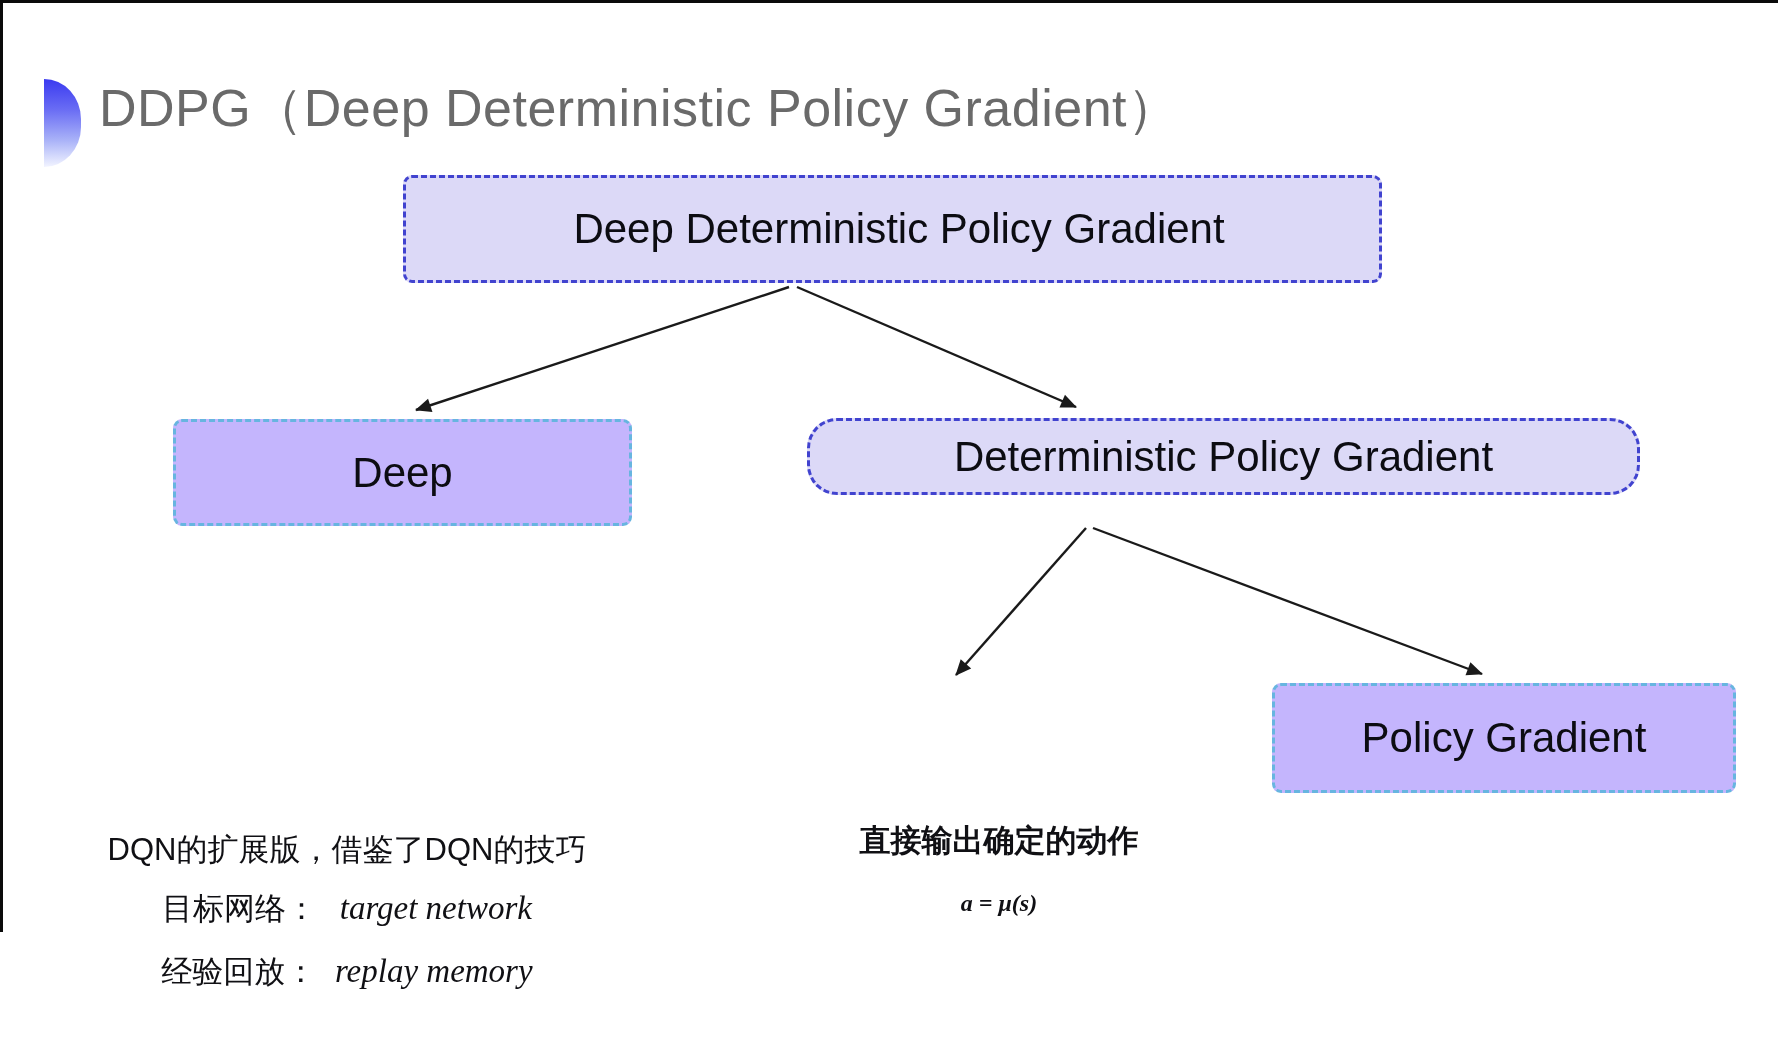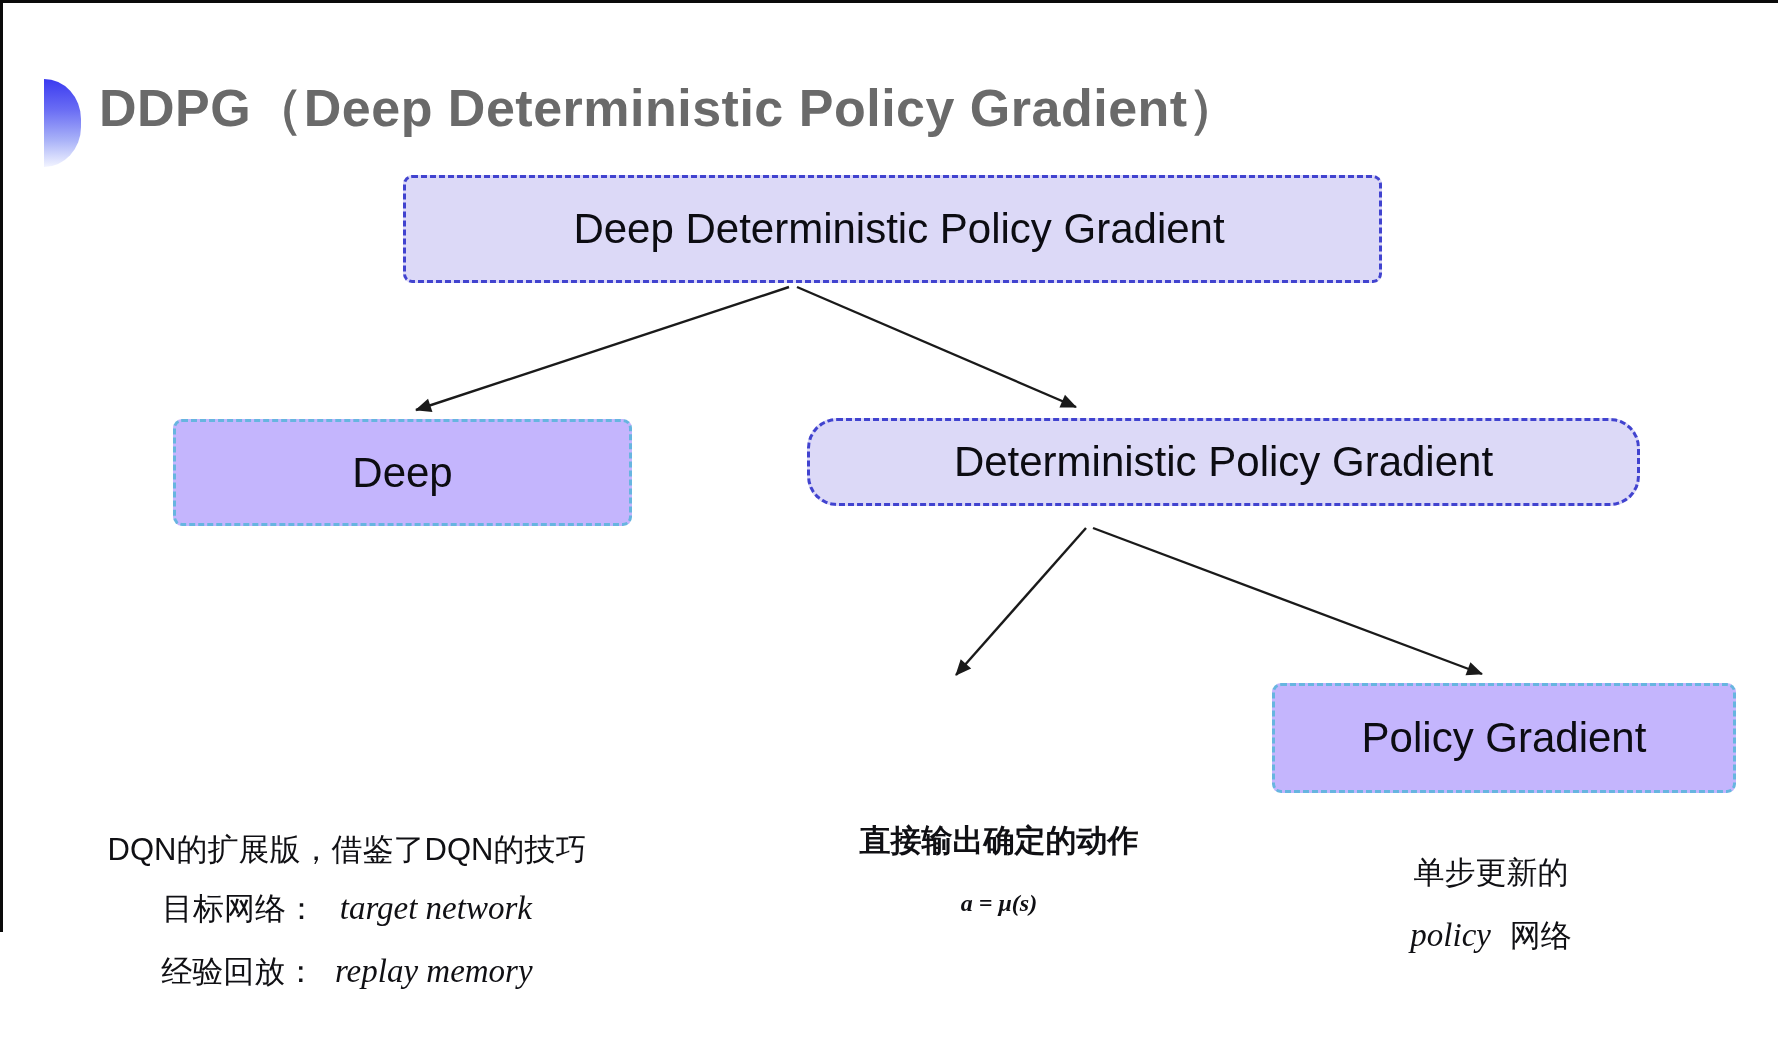--- a/index.html
+++ b/index.html
@@ -19,39 +19,39 @@
   
   .bullet {
     position: absolute; left: 44px; top: 79px;
     width: 37px; height: 88px;
     border-radius: 0 110% 110% 0 / 0 50% 50% 0;
     background: linear-gradient(180deg, #3a3af0 0%, #6a6df4 35%, #aab3f8 70%, #f2f4ff 100%);
   }
   .page-title {
     position: absolute; left: 99px; top: 76px;
     font-size: 52px; line-height: 64px;
-    color: #6a6a6a; font-weight: 700; letter-spacing: 0.5px;
+    color: #6a6a6a; font-weight: 400; letter-spacing: 0.5px;
     white-space: nowrap;
   }
 
   
   .node {
     position: absolute;
     display: flex; align-items: center; justify-content: center;
     border-radius: 9px;
     font-size: 42px; color: #0c0c12;
     white-space: nowrap;
     box-sizing: border-box;
   }
   .node.lavender { background: #dcd9f7; border: 3px dashed #4143cf; }
   .node.blue     { background: #c4b5fd; border: 3px dashed #67b5e0; }
 
   .node-root          { left: 403px; top: 175px; width: 979px; height: 108px; padding-left: 13px; }
   .node-deep          { left: 173px; top: 419px; width: 459px; height: 107px; }
-  .node-dpg           { left: 807px; top: 418px; width: 833px; height: 88px; border-radius: 30px; }
+  .node-dpg           { left: 807px; top: 418px; width: 833px; height: 77px; border-radius: 30px; }
   .node-deterministic { left: 716px; top: 683px; width: 477px; height: 110px; }
   .node-pg            { left: 1272px; top: 683px; width: 464px; height: 110px; }
 
   
   svg.arrows { position: absolute; left: 0; top: 0; width: 1778px; height: 1056px; pointer-events: none; }
   svg.arrows line { stroke: #1a1a1a; stroke-width: 2.4; }
 
   
   .note {
     position: absolute;
@@ -123,21 +123,14 @@
       <span>经验回放：</span>
       <span class="it" style="margin-left:10px">replay memory</span>
     </div>
   </div>
 
   <div class="note note-mid">
     <div class="row">直接输出确定的动作</div>
     <div class="row gap22 it formula">a = μ(s)</div>
   </div>
 
-  <div class="note note-right">
-    <div class="row">单步更新的</div>
-    <div class="row gap22">
-      <span class="it">policy</span>
-      <span style="margin-left:10px">网络</span>
-    </div>
-  </div>
 
 </div>
 
 </body></html>

